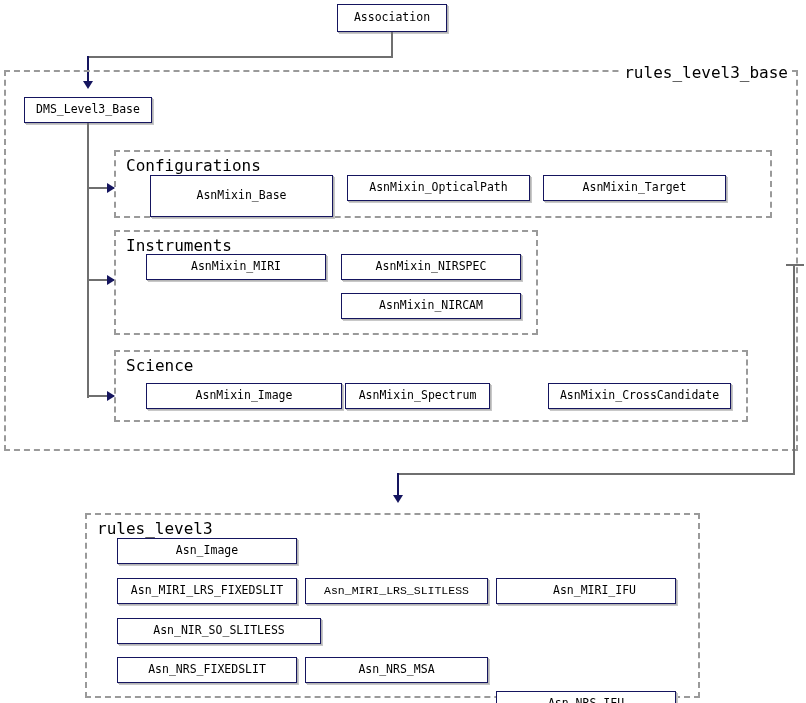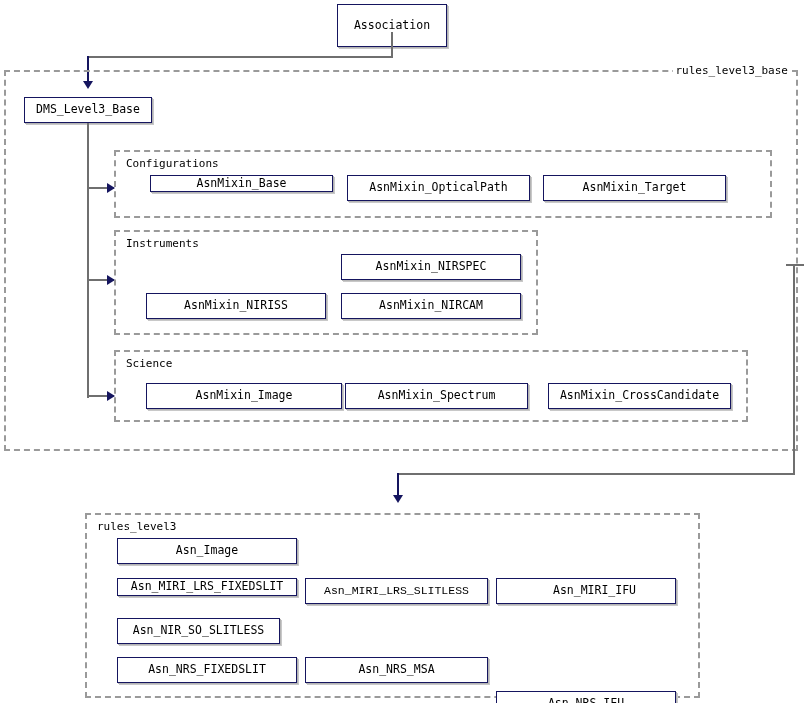--- a/index.html
+++ b/index.html
@@ -39,21 +39,21 @@
 
   
   .package {
     position: absolute;
     box-sizing: border-box;
     border: 2px dashed #9a9a9a;
     background: transparent;
   }
   .package > .pkg-label {
     position: absolute;
-    font-size: 11px;
+    font-size: 16px;
     line-height: 1;
     white-space: nowrap;
     color: #000000;
     background: #ffffff;
     padding: 0 2px;
   }
   .pkg-label.left  { left: 8px;  top: 6px; }
   .pkg-label.right { right: 6px; top: -7px; }
 
   
@@ -80,21 +80,21 @@
     border-top: 5px solid transparent;
     border-bottom: 5px solid transparent;
     border-left: 8px solid #15155f;
   }
 </style>
 </head>
 <body>
 
 <div id="diagram">
 
-  <div class="node" style="left:337px; top:4px; width:110px; height:43px;">
+  <div class="node" style="left:337px; top:4px; width:110px; height:28px;">
     <span>Association</span>
   </div>
 
   <div class="edge v" style="left:391px; top:32px; width:2px; height:25px;"></div>
   <div class="edge h" style="left:87px; top:56px; width:306px; height:2px;"></div>
   <div class="edge v dark" style="left:87px; top:56px; width:2px; height:27px;"></div>
   <div class="arrow-down" style="left:83px; top:81px;"></div>
 
   <div class="package" style="left:4px; top:70px; width:794px; height:381px;">
     <span class="pkg-label right">rules_level3_base</span>
@@ -111,81 +111,81 @@
 
   <div class="edge h" style="left:87px; top:279px; width:27px; height:2px;"></div>
   <div class="arrow-right" style="left:107px; top:275px;"></div>
 
   <div class="edge h" style="left:87px; top:395px; width:27px; height:2px;"></div>
   <div class="arrow-right" style="left:107px; top:391px;"></div>
 
   <div class="package" style="left:114px; top:150px; width:658px; height:68px;">
     <span class="pkg-label left">Configurations</span>
   </div>
-  <div class="node" style="left:150px; top:175px; width:183px; height:17px;">
+  <div class="node" style="left:150px; top:175px; width:183px; height:42px;">
     <span>AsnMixin_Base</span>
   </div>
   <div class="node" style="left:347px; top:175px; width:183px; height:26px;">
     <span>AsnMixin_OpticalPath</span>
   </div>
   <div class="node" style="left:543px; top:175px; width:183px; height:26px;">
     <span>AsnMixin_Target</span>
   </div>
 
   <div class="package" style="left:114px; top:230px; width:424px; height:105px;">
     <span class="pkg-label left">Instruments</span>
   </div>
+  <div class="node" style="left:146px; top:254px; width:180px; height:26px;">
+    <span>AsnMixin_MIRI</span>
+  </div>
   <div class="node" style="left:341px; top:254px; width:180px; height:26px;">
     <span>AsnMixin_NIRSPEC</span>
-  </div>
-  <div class="node" style="left:146px; top:293px; width:180px; height:26px;">
-    <span>AsnMixin_NIRISS</span>
   </div>
   <div class="node" style="left:341px; top:293px; width:180px; height:26px;">
     <span>AsnMixin_NIRCAM</span>
   </div>
 
   <div class="package" style="left:114px; top:350px; width:634px; height:72px;">
     <span class="pkg-label left">Science</span>
   </div>
   <div class="node" style="left:146px; top:383px; width:196px; height:26px;">
     <span>AsnMixin_Image</span>
   </div>
-  <div class="node" style="left:345px; top:383px; width:183px; height:26px;">
+  <div class="node" style="left:345px; top:383px; width:145px; height:26px;">
     <span>AsnMixin_Spectrum</span>
   </div>
   <div class="node" style="left:548px; top:383px; width:183px; height:26px;">
     <span>AsnMixin_CrossCandidate</span>
   </div>
 
   <div class="edge h" style="left:786px; top:264px; width:18px; height:2px;"></div>
   <div class="edge v" style="left:793px; top:264px; width:2px; height:211px;"></div>
   <div class="edge h" style="left:397px; top:473px; width:398px; height:2px;"></div>
   <div class="edge v dark" style="left:397px; top:473px; width:2px; height:24px;"></div>
   <div class="arrow-down" style="left:393px; top:495px;"></div>
 
   <div class="package" style="left:85px; top:513px; width:615px; height:185px;">
     <span class="pkg-label left">rules_level3</span>
   </div>
 
   <div class="node" style="left:117px; top:538px; width:180px; height:26px;">
     <span>Asn_Image</span>
   </div>
 
-  <div class="node" style="left:117px; top:578px; width:180px; height:18px;">
+  <div class="node" style="left:117px; top:578px; width:180px; height:26px;">
     <span>Asn_MIRI_LRS_FIXEDSLIT</span>
   </div>
   <div class="node" style="left:305px; top:578px; width:183px; height:26px;font-family:Liberation Mono, monospace;">
     <span>Asn_MIRI_LRS_SLITLESS</span>
   </div>
   <div class="node" style="left:496px; top:578px; width:180px; height:26px;padding-left:17px;">
     <span>Asn_MIRI_IFU</span>
   </div>
 
-  <div class="node" style="left:117px; top:618px; width:163px; height:26px;">
+  <div class="node" style="left:117px; top:618px; width:204px; height:26px;">
     <span>Asn_NIR_SO_SLITLESS</span>
   </div>
 
   <div class="node" style="left:117px; top:657px; width:180px; height:26px;">
     <span>Asn_NRS_FIXEDSLIT</span>
   </div>
   <div class="node" style="left:305px; top:657px; width:183px; height:26px;">
     <span>Asn_NRS_MSA</span>
   </div>
   <div class="node" style="left:496px; top:691px; width:180px; height:26px;">

